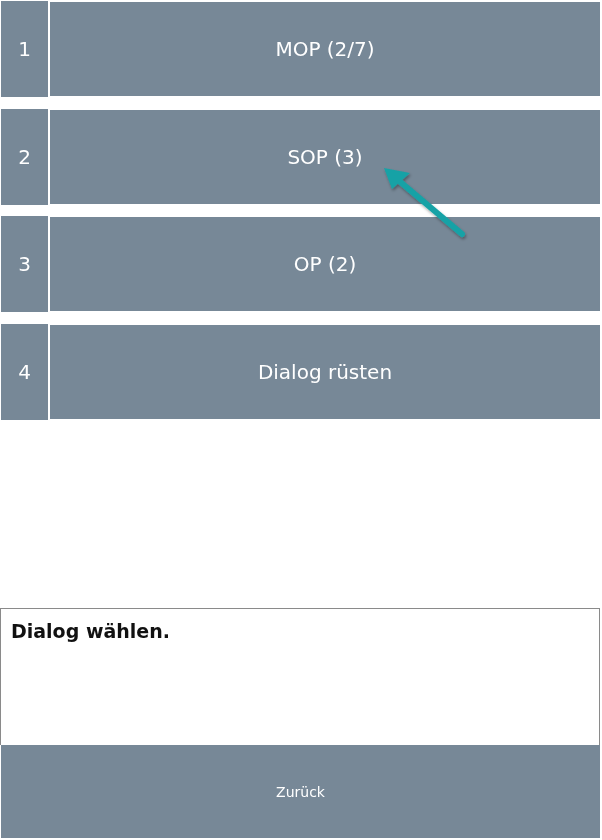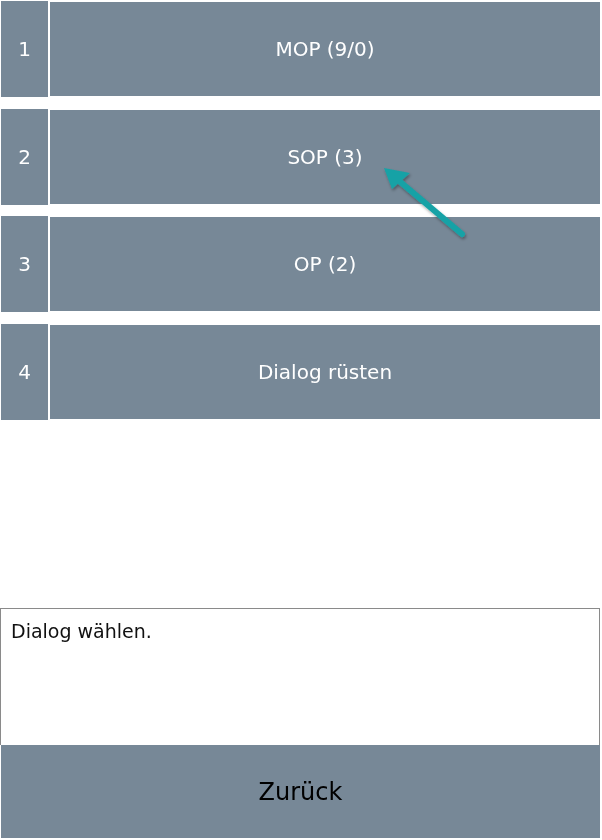--- a/index.html
+++ b/index.html
@@ -4,30 +4,30 @@
 <style>
   html, body { margin:0; padding:0; background:#ffffff; }
   body { width:602px; height:840px; position:relative; overflow:hidden;
          font-family:"DejaVu Sans", "Liberation Sans", sans-serif; }
   .num { position:absolute; left:1px; width:47px; height:96px; background:#778897;
          color:#ffffff; font-size:20px; display:flex; align-items:center; justify-content:center; }
   .btn { position:absolute; left:50px; width:550px; height:94px; background:#778897;
          color:#ffffff; font-size:20px; display:flex; align-items:center; justify-content:center; cursor:pointer; }
   .msg { position:absolute; left:0; top:608px; width:600px; height:137px;
          border:1px solid #8a8a8a; border-bottom:none; background:#fff; box-sizing:border-box; }
-  .msg span { position:absolute; left:10px; top:11px; font-size:19px; color:#111; }
+  .msg span { position:absolute; left:10px; top:11px; font-size:19px; color:#111;font-weight:bold; }
   .back { position:absolute; left:1px; top:745px; width:599px; height:93px; background:#778897;
-          color:#000000; font-size:24px; display:flex; align-items:center; justify-content:center; cursor:pointer; }
+          color:#ffffff; font-size:14px; display:flex; align-items:center; justify-content:center; cursor:pointer; }
   .arrow { position:absolute; left:0; top:0; pointer-events:none; }
 </style>
 </head>
 <body>
 
 <div class="num" style="top:1px">1</div>
-<div class="btn" style="top:2px">MOP (9/0)</div>
+<div class="btn" style="top:2px">MOP (2/7)</div>
 
 <div class="num" style="top:109px">2</div>
 <div class="btn" style="top:110px">SOP (3)</div>
 
 <div class="num" style="top:216px">3</div>
 <div class="btn" style="top:217px">OP (2)</div>
 
 <div class="num" style="top:324px">4</div>
 <div class="btn" style="top:325px">Dialog rüsten</div>
 

